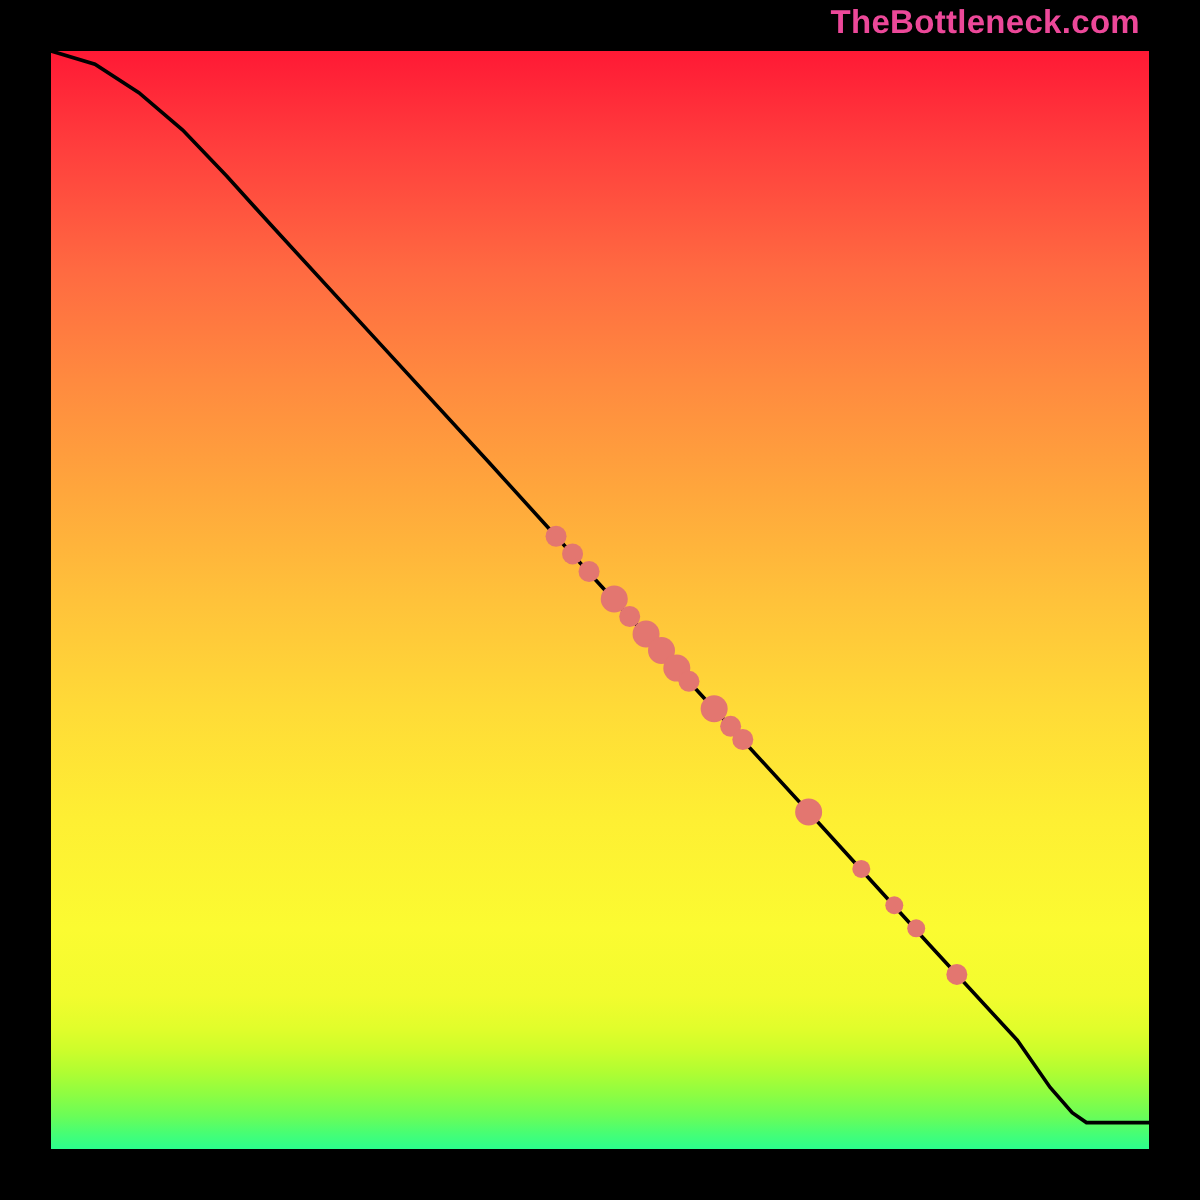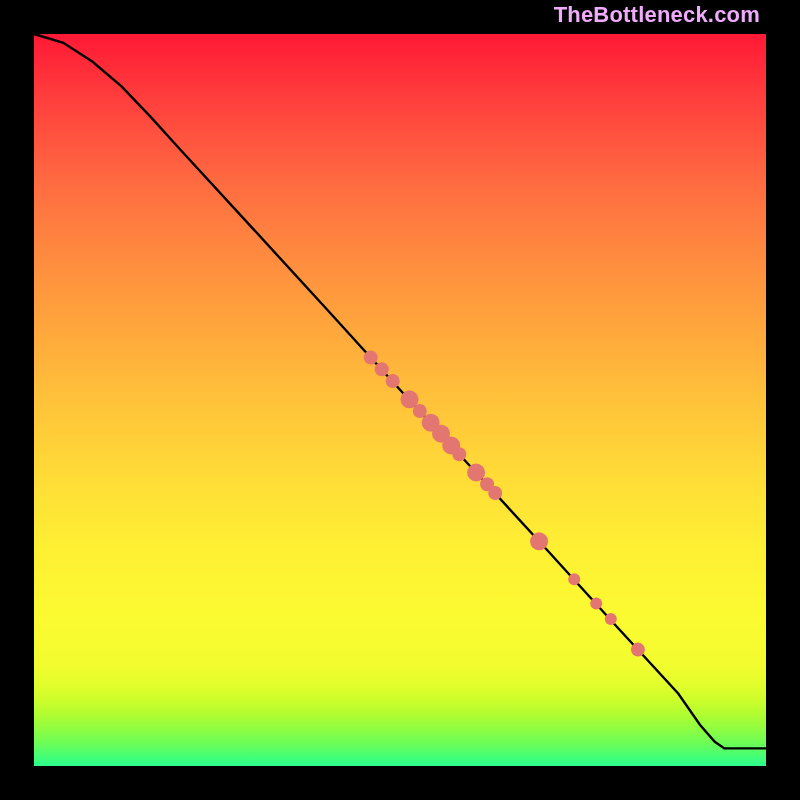--- a/index.html
+++ b/index.html
@@ -35,21 +35,21 @@
       #48fe73 98.5%,
       #2bfe8d 100%);
   }
   .watermark {
     position: absolute;
     top: 2px;
     right: 40px;
     font-family: Arial, Helvetica, sans-serif;
     font-size: 22px;
     font-weight: 600;
-    color: #f0abfc;
+    color: #ec4899;
     letter-spacing: 0.2px;
   }
   svg.curve {
     position: absolute;
     left: 0; top: 0;
     width: 732px; height: 732px;
     overflow: visible;
   }
   .curve path { stroke: #000; stroke-width: 2.4; fill: none; }
   .pts circle { fill: #e37670; stroke: none; }

